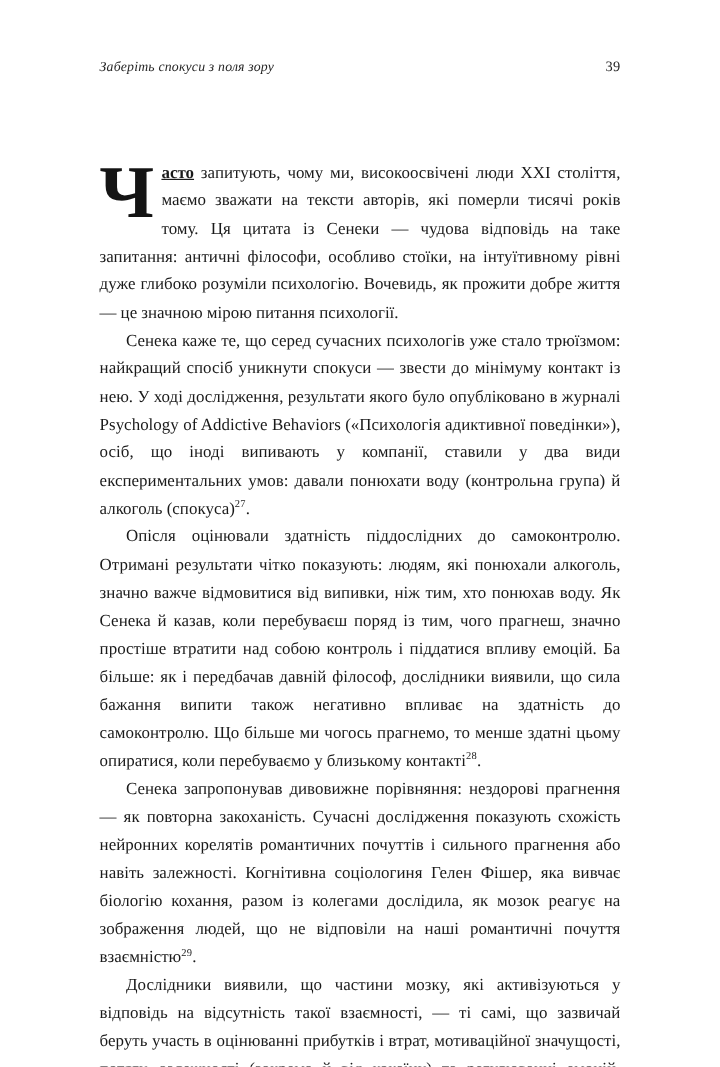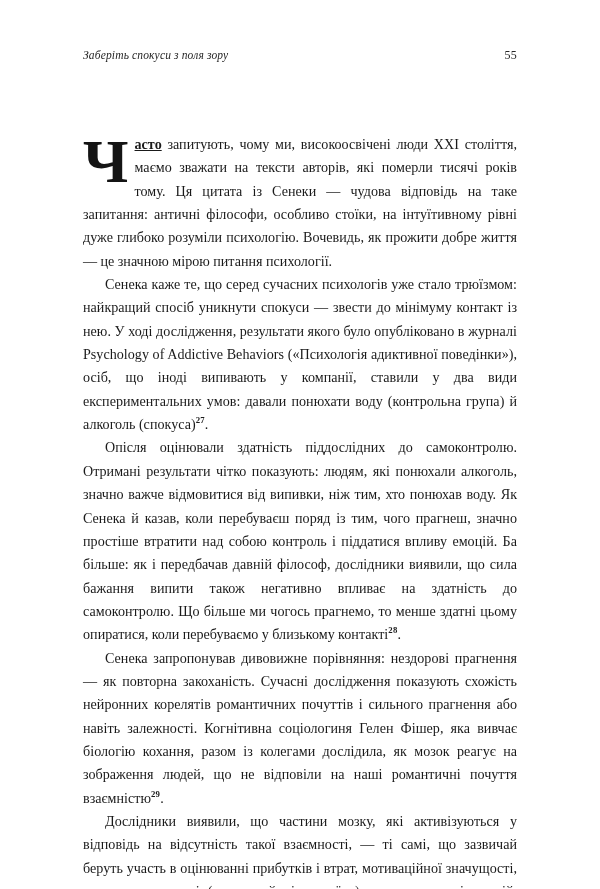--- a/index.html
+++ b/index.html
@@ -81,31 +81,30 @@
     text-decoration: underline;
   }
   .journal {
     font-style: normal;
   }
   sup.fn {
     font-size: 0.62em;
     vertical-align: super;
     line-height: 0;
     letter-spacing: 0.2px;
-    font-weight: bold;
   }
 </style>
 </head>
 <body>
 
 <div class="page">
 
   <div class="running-head">
     <span class="rh-title">Заберіть спокуси з поля зору</span>
-    <span class="rh-folio">55</span>
+    <span class="rh-folio">39</span>
   </div>
 
   <div class="textblock">
 
     <p class="body-par first">
       <span class="dropcap">Ч</span><span class="lead-bold">асто</span><span> запитують, чому ми, високоосвічені люди XXI століття, маємо зважати на тексти авторів, які померли тисячі років тому. Ця цитата із Сенеки — чудова відповідь на таке запитання: античні філософи, особливо стоїки, на інтуїтивному рівні дуже глибоко розуміли психологію. Вочевидь, як прожити добре життя — це значною мірою питання психології.</span>
     </p>
 
     <p class="body-par">
       <span>Сенека каже те, що серед сучасних психологів уже стало трюїзмом: найкращий спосіб уникнути спокуси — звести до мінімуму контакт із нею. У ході дослідження, результати якого було опубліковано в журналі </span><span class="journal">Psychology of Addictive Behaviors</span><span> («Психологія адиктивної поведінки»), осіб, що іноді випивають у компанії, ставили у два види експериментальних умов: давали понюхати воду (контрольна група) й алкоголь (спокуса)</span><sup class="fn">27</sup><span>.</span>

